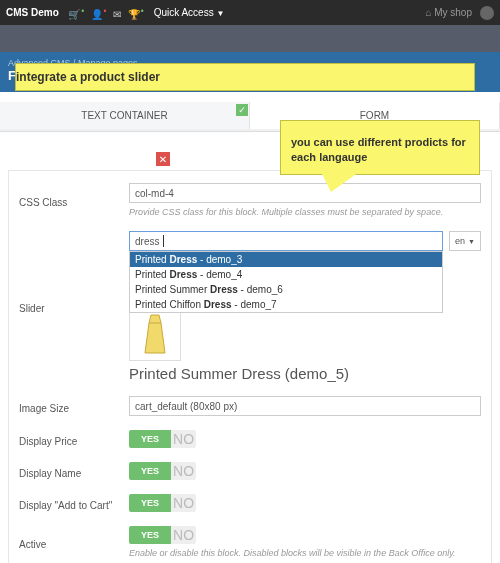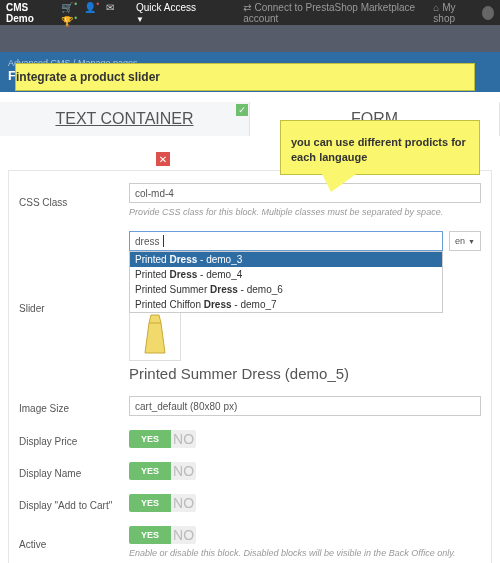--- a/index.html
+++ b/index.html
@@ -14,21 +14,21 @@
   .menu-strip { background: #575c6a; height: 27px; }
   .avatar-circle { width: 14px; height: 14px; border-radius: 50%; background: #666; display: inline-block; }
   
   .subbar { background: #2e6da4; color: #c8dff0; padding: 6px 8px; font-size: 11px; position: relative; height: 40px; }
   .subbar .crumb { font-size: 9px; opacity: .8; }
   .subbar .title { font-size: 13px; font-weight: bold; color: #fff; }
   
   .callout-title { position: absolute; top: 63px; left: 15px; right: 25px; background: #faf66e; border: 1px solid #c0c040; padding: 6px 0; font-size: 12px; font-weight: bold; color: #333; z-index: 20; }
   
   .tabs { display: flex; background: #eef0f2; border-bottom: 1px solid #ddd; height: 30px; margin-top: 10px; position: relative; z-index: 5;}
-  .tabs .tab { flex: 1; text-align: center; padding: 8px 6px; font-size: 16px; color: #555; background: #f5f6f7; border-right: 1px solid #e4e4e4; text-decoration: underline; }
+  .tabs .tab { flex: 1; text-align: center; padding: 8px 6px; font-size: 10px; color: #555; background: #f5f6f7; border-right: 1px solid #e4e4e4; }
   .tabs .tab.active { background: #fff; }
   .tab-close { position: absolute; right: 2px; top: 2px; width: 12px; height: 12px; background: #6fbf6f; color: #fff; font-size: 9px; display:flex; align-items:center; justify-content:center; }
   .tabs .tab-wrap { flex:1; position: relative; }
   
   .callout-tip { position: absolute; top: 120px; right: 20px; width: 200px; background: #faf66e; border: 1px solid #c0c040; padding: 8px 10px; font-size: 11px; font-weight: bold; color: #333; z-index: 30; line-height: 1.4; }
   .callout-tip::after { content: ""; position: absolute; left: 40px; bottom: -18px; width: 0; height: 0; border-left: 10px solid transparent; border-right: 28px solid transparent; border-top: 20px solid #faf66e; }
   
   .slice-close { position: absolute; top: 152px; left: 156px; width: 14px; height: 14px; background: #dd514c; color: #fff; font-size: 10px; display:flex; align-items:center; justify-content:center; z-index: 10; }
   
   .panel { position: relative; background: #fff; border: 1px solid #e6e6e6; margin: 38px 8px 0 8px; padding: 12px 10px 20px 10px; z-index: 5; }
@@ -71,21 +71,20 @@
     <span class="brand">CMS Demo</span>
     <span class="small-icons">
       <span>🛒<sup style="color:#6fbf6f;">•</sup></span>
       <span>👤<sup style="color:#dd514c;">•</sup></span>
       <span>✉</span>
       <span>🏆<sup style="color:#6fbf6f;">•</sup></span>
     </span>
     <span><span>Quick Access</span> <span class="caret">▼</span></span>
   </div>
   <div class="topbar-right">
-    <span>⇄ <span>Connect to PrestaShop Marketplace account</span></span>
     <span>⌂ <span>My shop</span></span>
     <span class="avatar-circle"></span>
   </div>
 </div>
 <div class="menu-strip"></div>
 
 <div class="subbar">
   <div class="crumb">Advanced CMS / Manage pages</div>
   <div class="title">Form container</div>
 </div>

